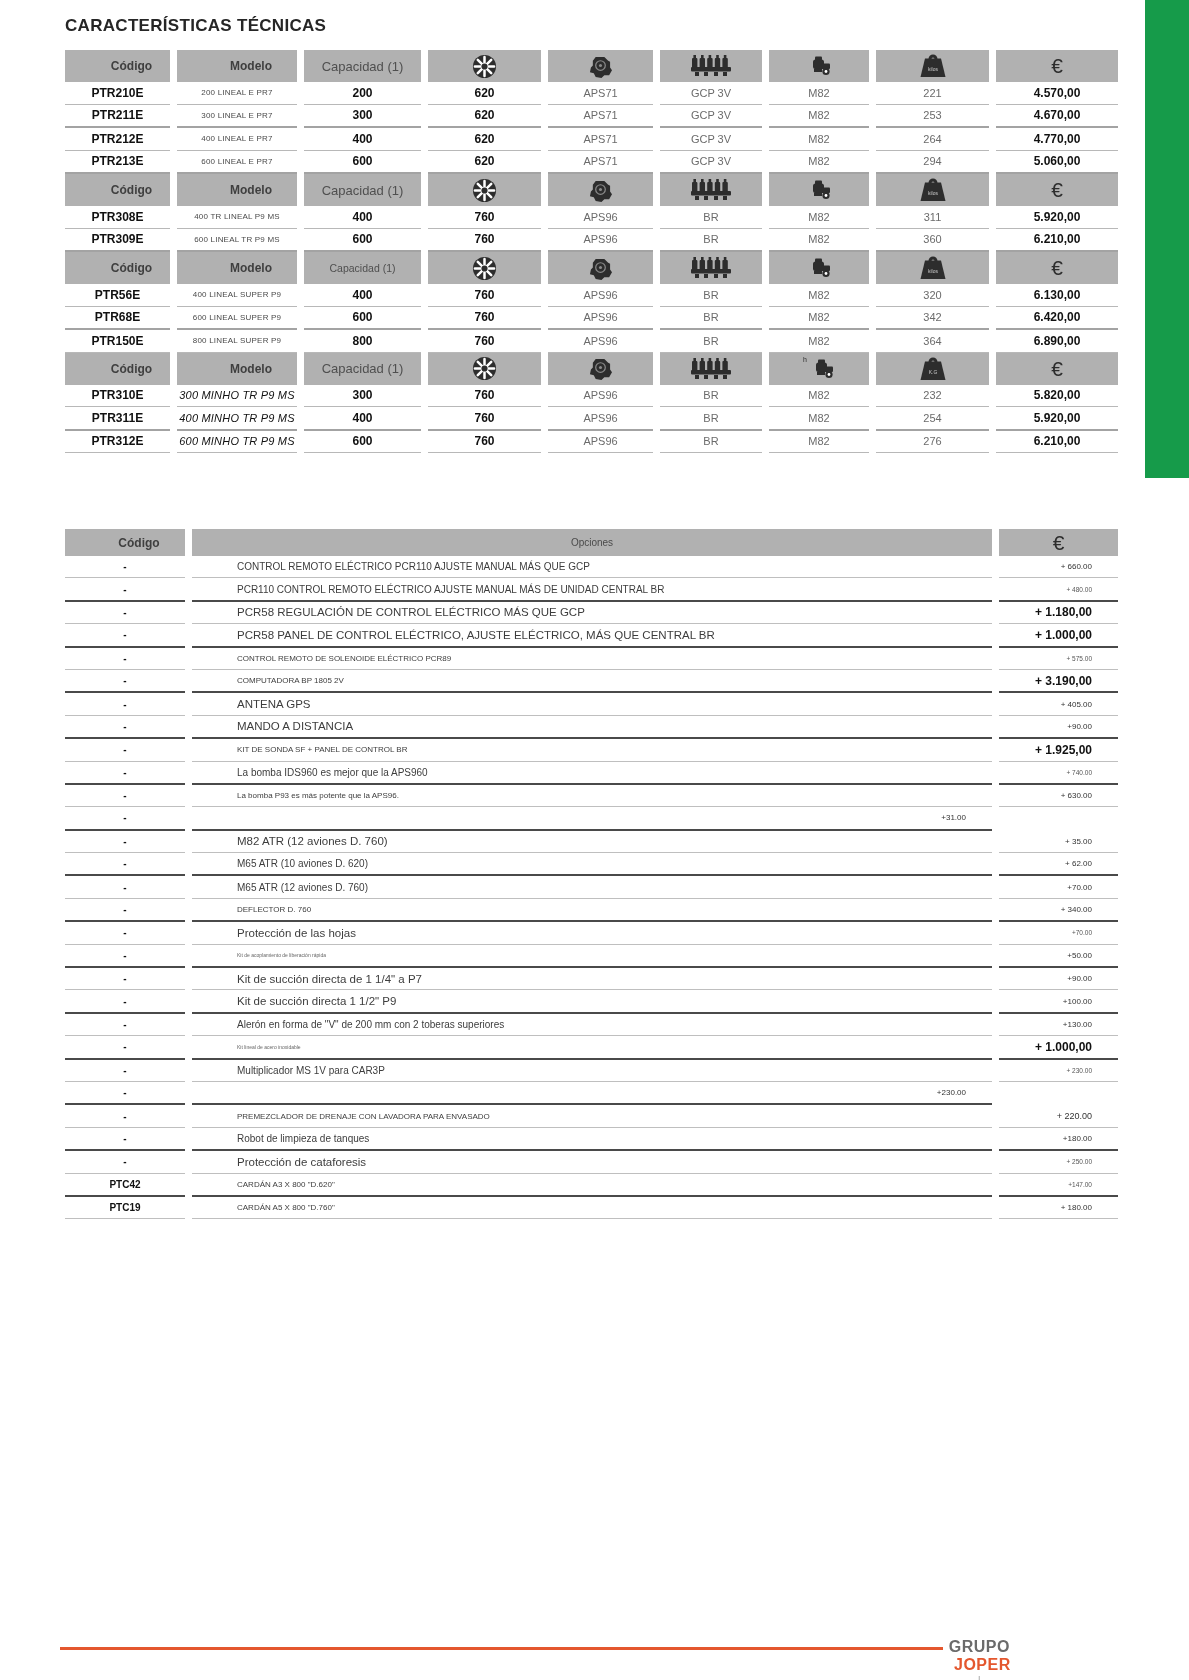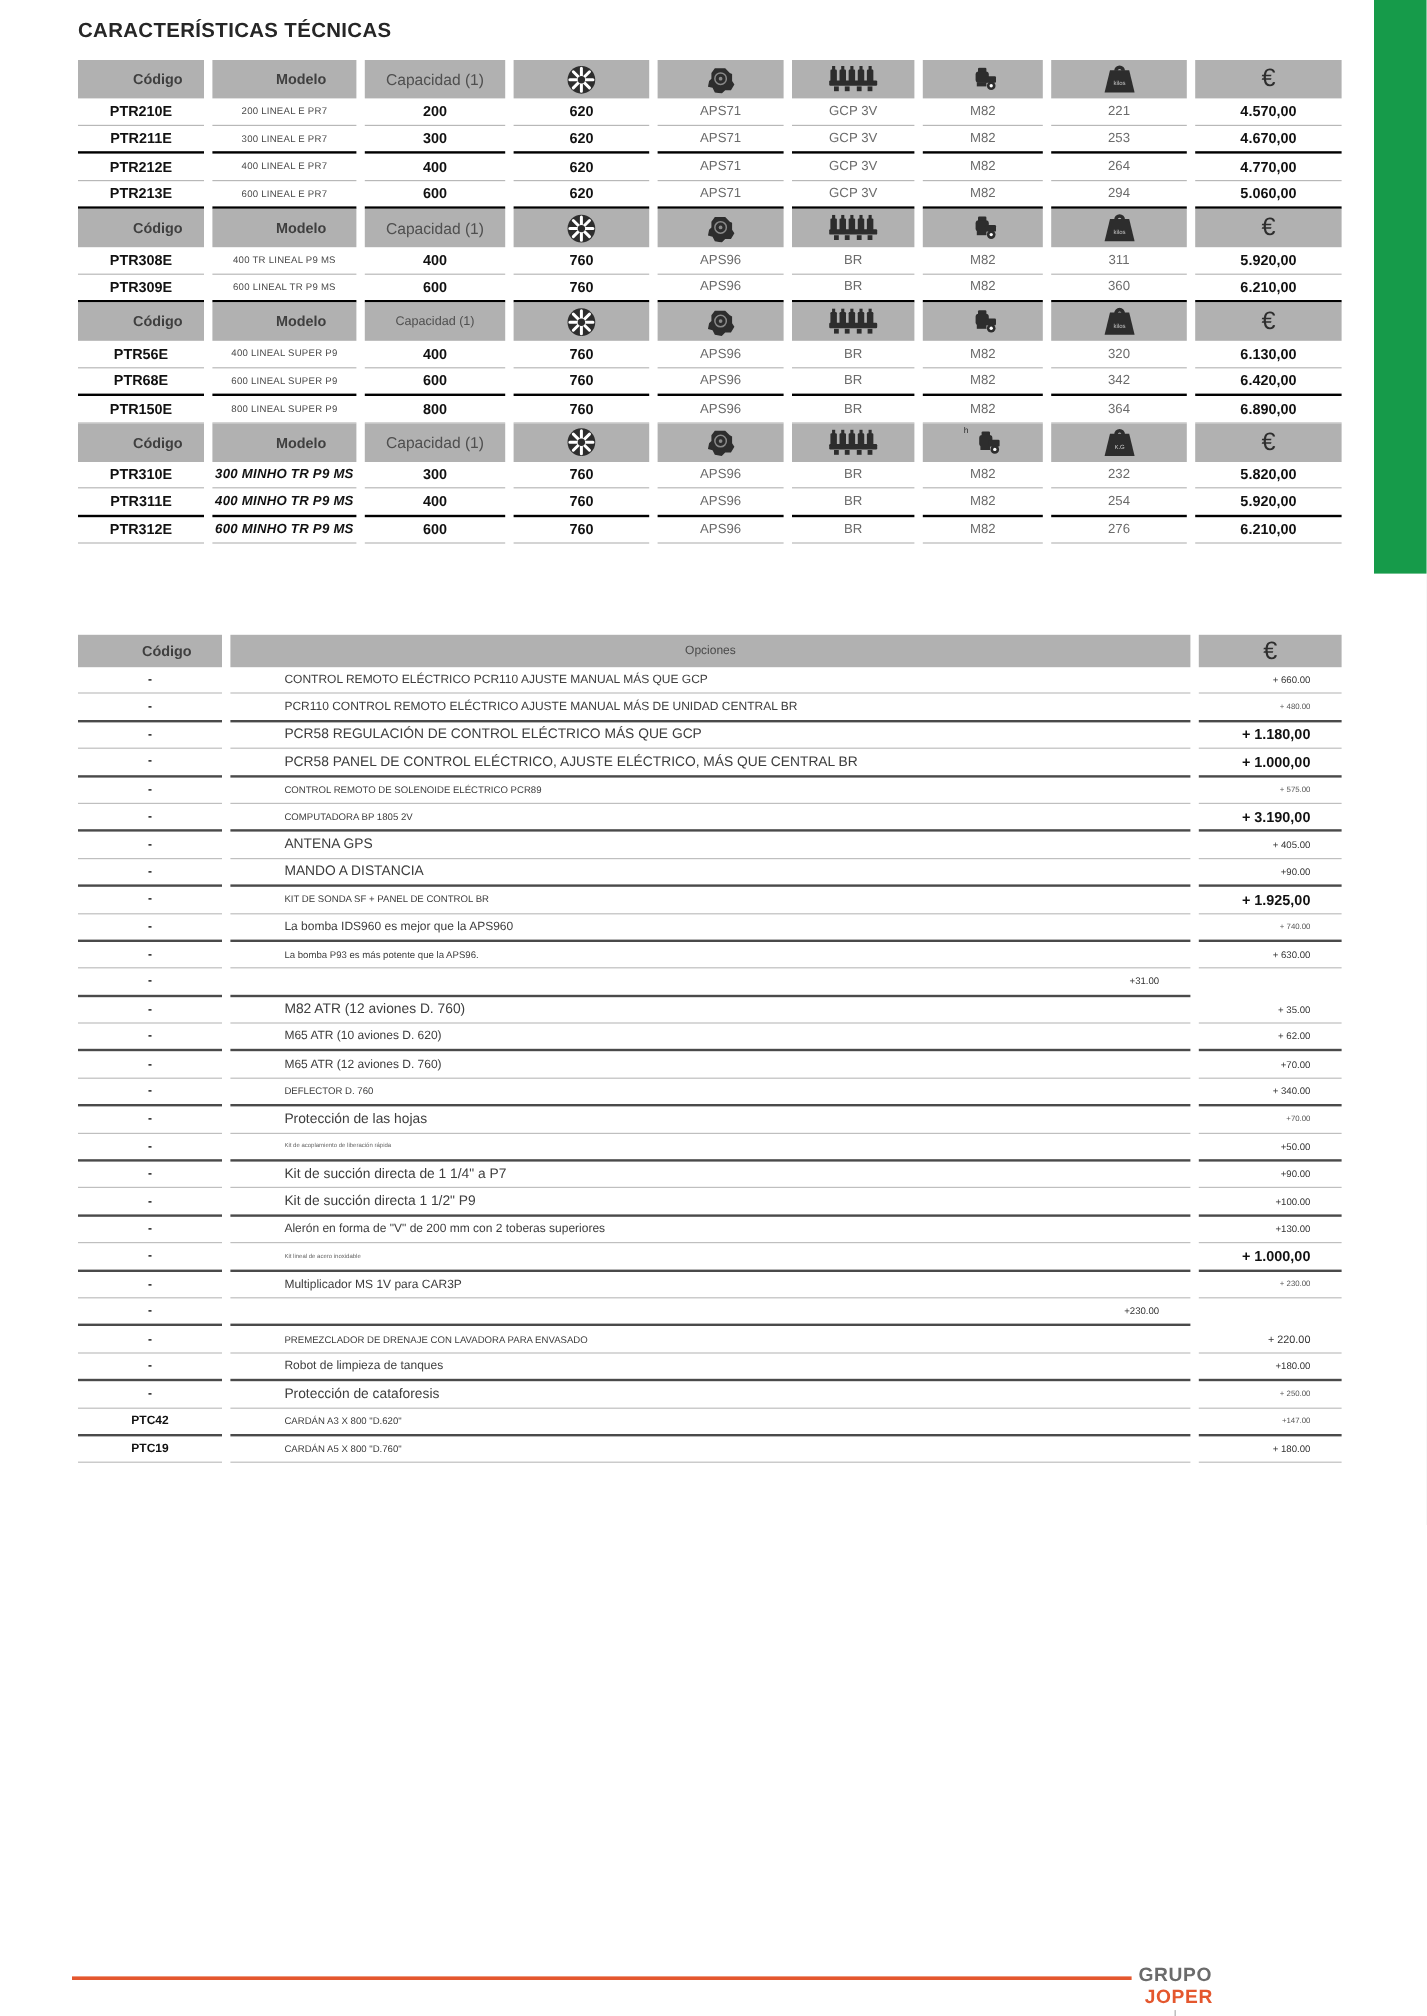--- a/index.html
+++ b/index.html
@@ -19,24 +19,24 @@
   .opt-grid .hcell{height:27px;}
   .h-text{font-size:12px;font-weight:bold;color:#3f3f3f;padding-left:28px;}
   .h-cap{font-size:13px;color:#4f4f4f;}
   .h-cap.cap-sm{font-size:10.5px;}
   .h-opt{font-size:10px;color:#4a4a4a;}
   .euro-head{font-size:21px;color:#2d2d2d;}
   .hsup{font-size:7px;color:#2d2d2d;position:relative;top:-9px;margin-right:2px;}
 
   .cell{display:flex;align-items:center;justify-content:center;height:21.5px;
         border-bottom:1px solid #b8b8b8;overflow:hidden;white-space:nowrap;}
-  .spec-row.thick .cell{border-bottom:2px solid #000000;}
+  .spec-row.thick .cell{border-bottom:2px solid #a3a3a3;}
   .c-codigo{font-size:12px;font-weight:bold;color:#111;}
   .c-modelo{font-size:8px;color:#4a4a4a;letter-spacing:.2px;}
-  .c-modelo.minho{font-size:11px;font-weight:bold;font-style:italic;color:#111;text-align:right;}
+  .c-modelo.minho{font-size:11px;font-weight:normal;font-style:italic;color:#111;text-align:right;}
   .c-cap{font-size:12px;font-weight:bold;color:#111;}
   .c-fan{font-size:12px;font-weight:bold;color:#111;}
   .c-val{font-size:11px;color:#6b6b6b;}
   .c-price{font-size:12px;font-weight:bold;color:#111;}
 
   
   .opt-row .cell{height:21.4px;border-bottom:1px solid #bfbfbf;}
   .opt-row.thick .cell{border-bottom:2px solid #4a4a4a;}
   .opt-code{font-size:10px;font-weight:bold;color:#111;}
   .opt-text{justify-content:flex-start;padding-left:45px;color:#3d3d3d;}

